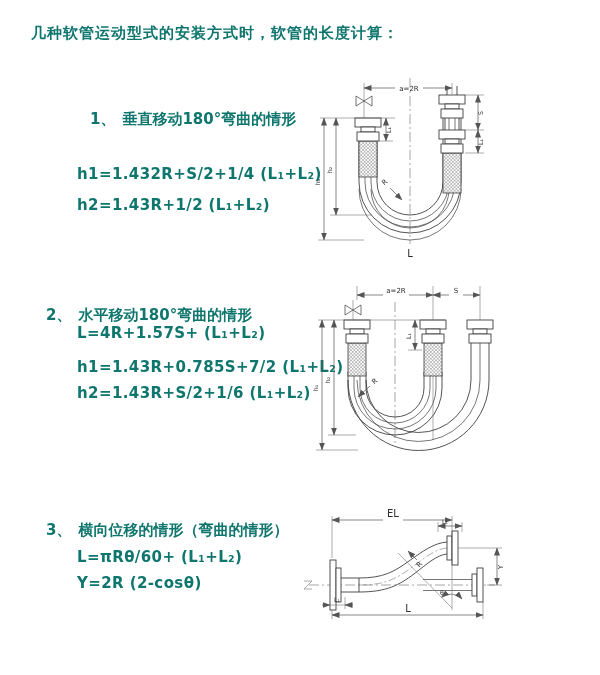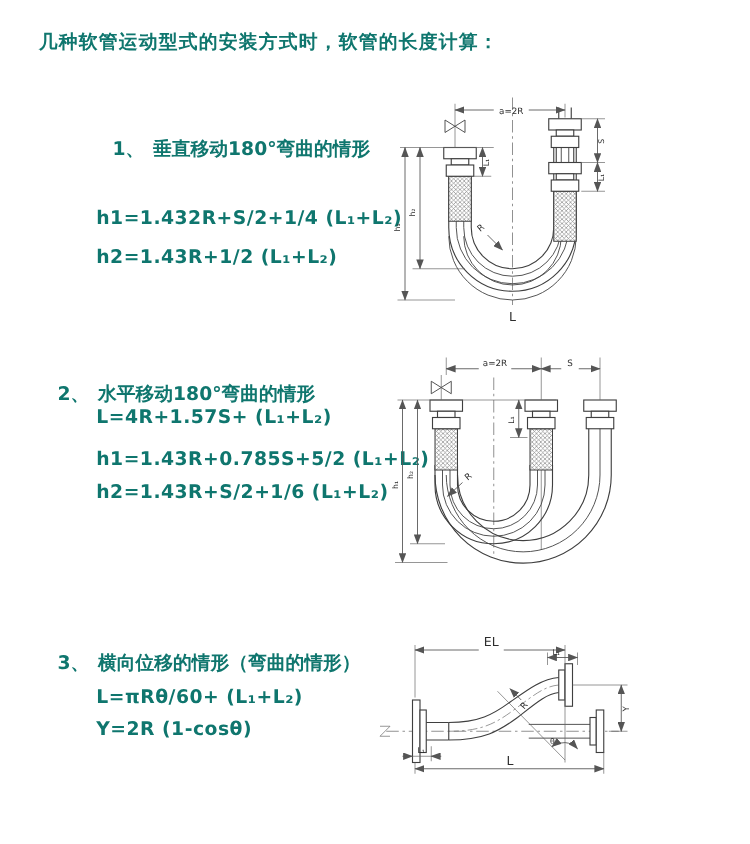--- a/index.html
+++ b/index.html
@@ -34,28 +34,28 @@
   <div class="sec-head" style="top:110px;margin-left:44px;">
     <span class="sec-num">1、</span><span>垂直移动180°弯曲的情形</span>
   </div>
   <div class="formula" style="top:165px;">h1=1.432R+S/2+1/4 (L₁+L₂)</div>
   <div class="formula" style="top:184px;margin-top:12px;">h2=1.43R+1/2 (L₁+L₂)</div>
 
   <div class="sec-head" style="top:306px;">
     <span class="sec-num">2、</span><span>水平移动180°弯曲的情形</span>
   </div>
   <div class="formula" style="top:324px;">L=4R+1.57S+ (L₁+L₂)</div>
-  <div class="formula" style="top:358px;">h1=1.43R+0.785S+5/2 (L₁+L₂)</div>
+  <div class="formula" style="top:358px;">h1=1.43R+0.785S+7/2 (L₁+L₂)</div>
   <div class="formula" style="top:384px;">h2=1.43R+S/2+1/6 (L₁+L₂)</div>
 
   <div class="sec-head" style="top:521px;">
     <span class="sec-num">3、</span><span>横向位移的情形（弯曲的情形）</span>
   </div>
   <div class="formula" style="top:548px;">L=πRθ/60+ (L₁+L₂)</div>
-  <div class="formula" style="top:574px;">Y=2R (1-cosθ)</div>
+  <div class="formula" style="top:574px;">Y=2R (2-cosθ)</div>
 
   <svg class="diagram" style="left:300px;top:70px;" width="300" height="195" viewBox="0 0 300 195">
     <defs>
       <marker id="d1a" markerWidth="8" markerHeight="6" refX="7.5" refY="3" orient="auto-start-reverse" markerUnits="userSpaceOnUse">
         <path d="M0,0 L8,3 L0,6 Z" fill="#555"></path>
       </marker>
       <pattern id="d1h" width="3.4" height="3.4" patternUnits="userSpaceOnUse">
         <rect width="3.4" height="3.4" fill="#fff"></rect>
         <path d="M0,0 L3.4,3.4 M3.4,0 L0,3.4" stroke="#808080" stroke-width="0.5"></path>
       </pattern>

